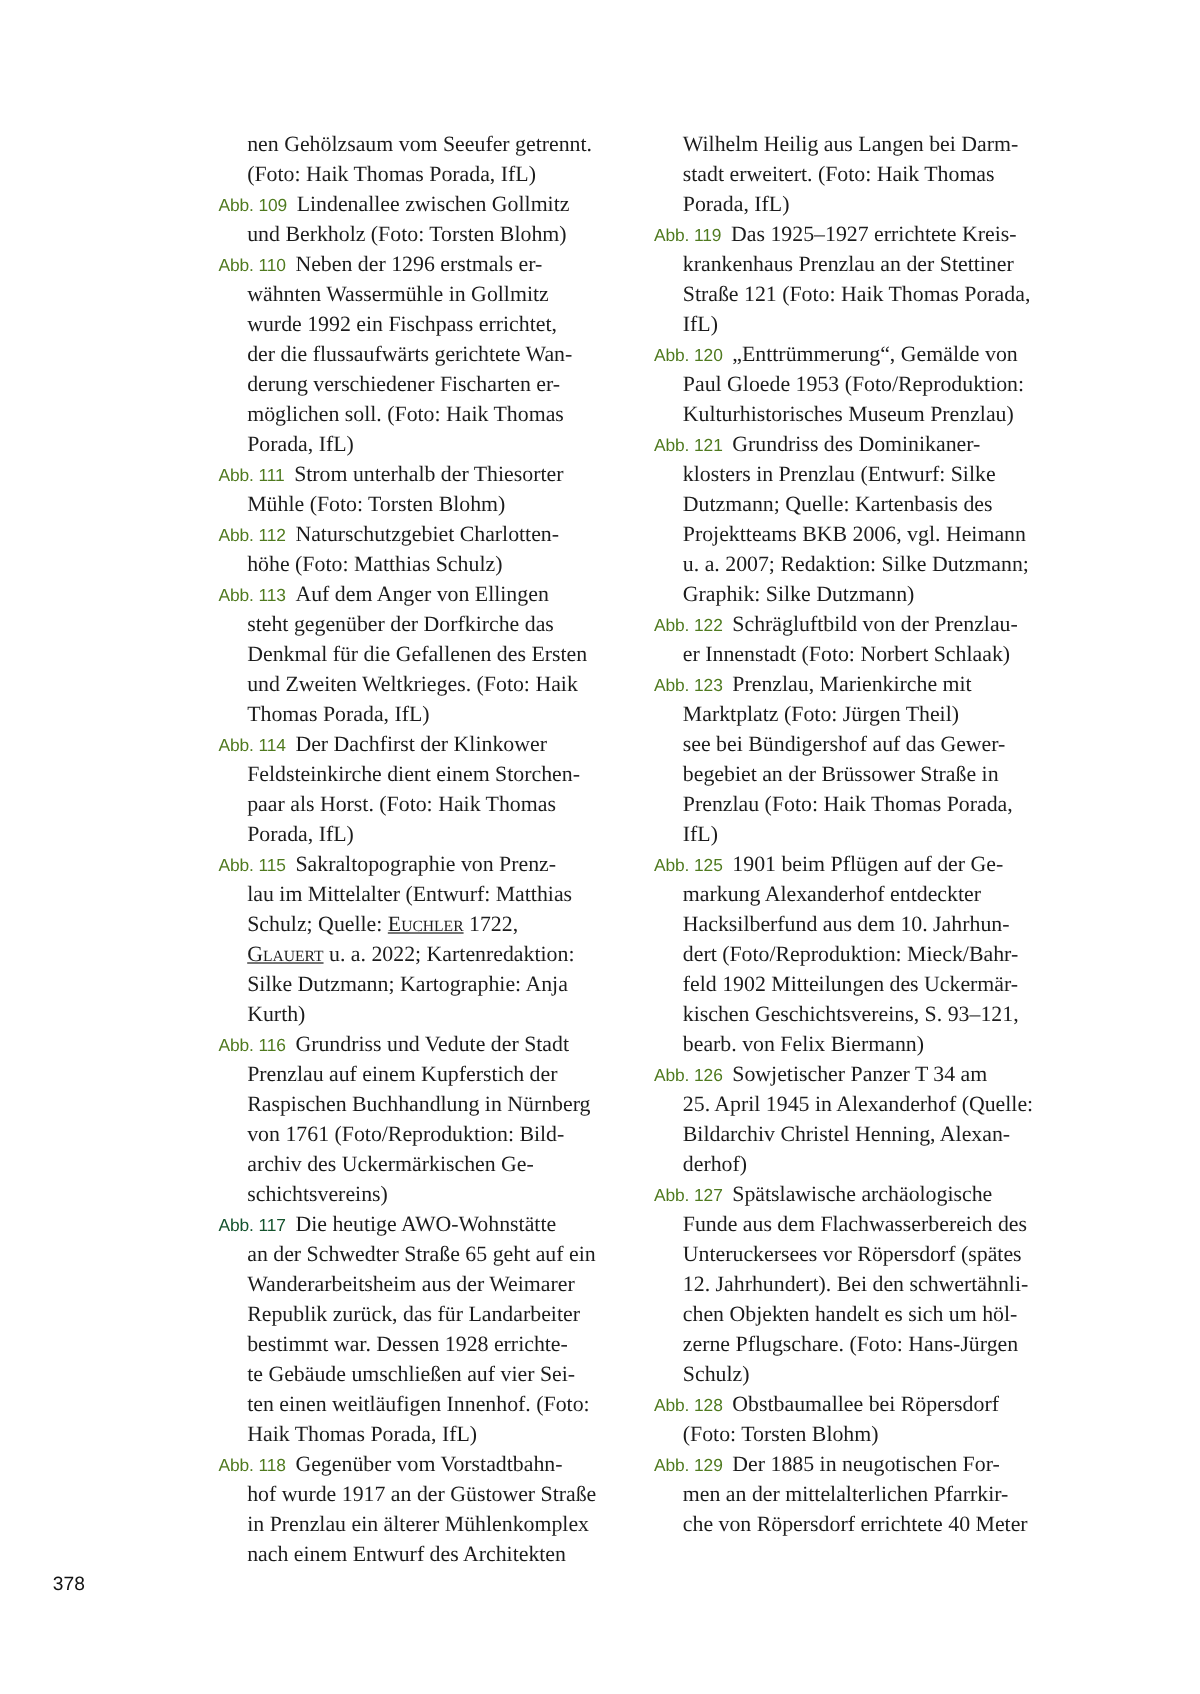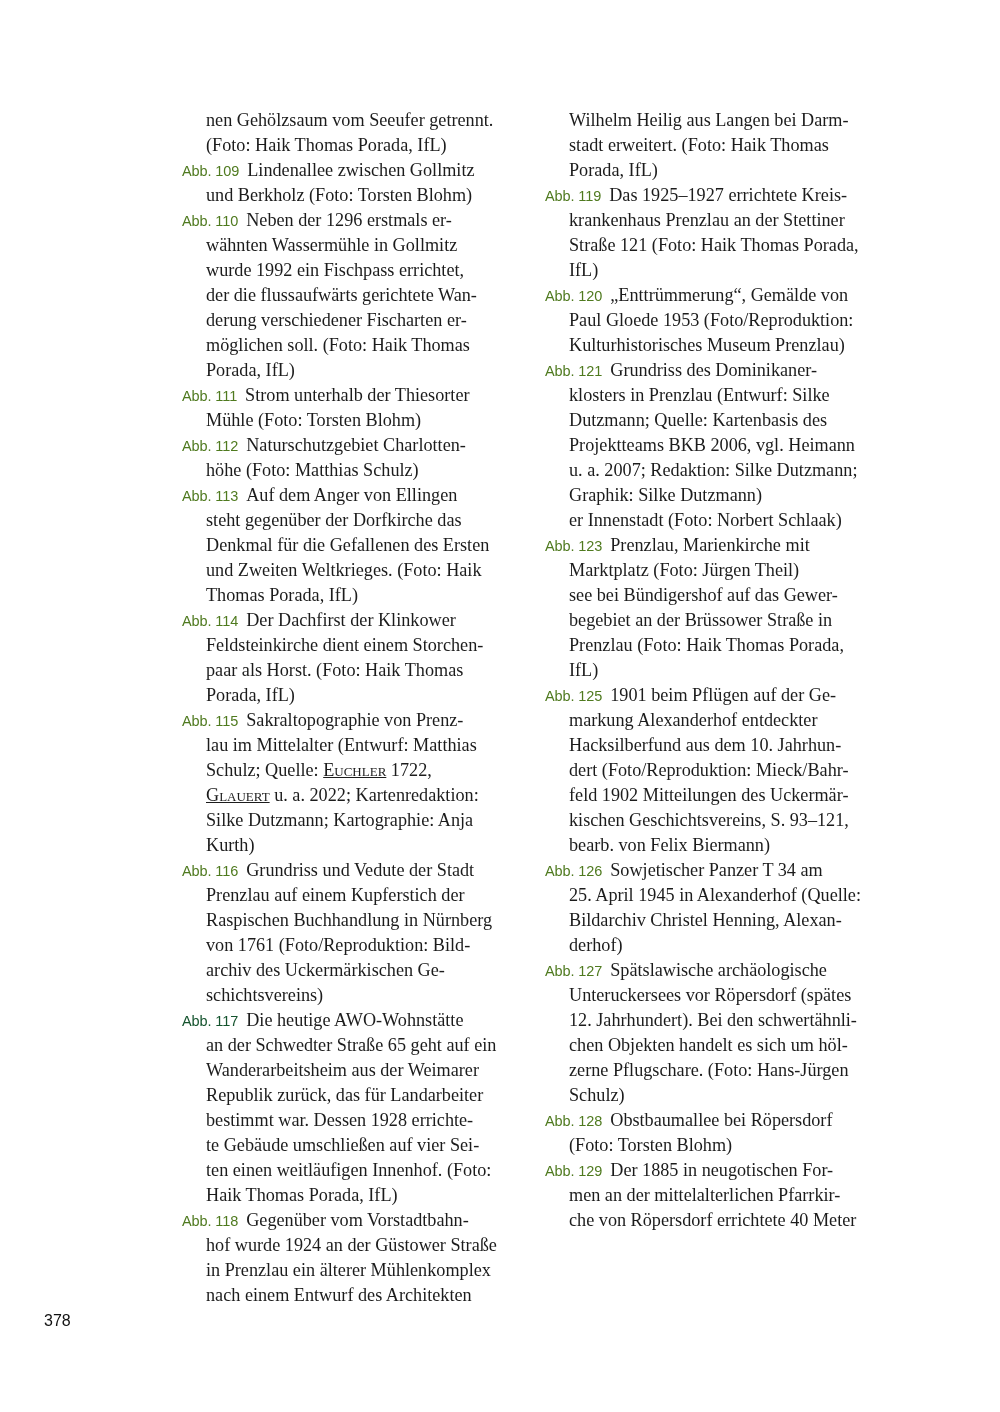--- a/index.html
+++ b/index.html
@@ -95,21 +95,21 @@
         <div class="line indent"><span>an der Schwedter Straße 65 geht auf ein</span></div>
         <div class="line indent"><span>Wanderarbeitsheim aus der Weimarer</span></div>
         <div class="line indent"><span>Republik zurück, das für Landarbeiter</span></div>
         <div class="line indent"><span>bestimmt war. Dessen 1928 errichte-</span></div>
         <div class="line indent"><span>te Gebäude umschließen auf vier Sei-</span></div>
         <div class="line indent"><span>ten einen weitläufigen Innenhof. (Foto:</span></div>
         <div class="line indent"><span>Haik Thomas Porada, IfL)</span></div>
       </div>
       <div>
         <div class="line"><span class="label" style="color: rgb(79, 122, 31);">Abb. 118</span><span>Gegenüber vom Vorstadtbahn-</span></div>
-        <div class="line indent"><span>hof wurde 1924 an der Güstower Straße</span></div>
+        <div class="line indent"><span>hof wurde 1917 an der Güstower Straße</span></div>
         <div class="line indent"><span>in Prenzlau ein älterer Mühlenkomplex</span></div>
         <div class="line indent"><span>nach einem Entwurf des Architekten</span></div>
       </div>
     </div>
   <div class="col col-right" id="col-right">
       <div>
         <div class="line indent"><span>Wilhelm Heilig aus Langen bei Darm-</span></div>
         <div class="line indent"><span>stadt erweitert. (Foto: Haik Thomas</span></div>
         <div class="line indent"><span>Porada, IfL)</span></div>
       </div>
@@ -126,20 +126,21 @@
       </div>
       <div>
         <div class="line"><span class="label" style="color: rgb(79, 122, 31);">Abb. 121</span><span>Grundriss des Dominikaner-</span></div>
         <div class="line indent"><span>klosters in Prenzlau (Entwurf: Silke</span></div>
         <div class="line indent"><span>Dutzmann; Quelle: Kartenbasis des</span></div>
         <div class="line indent"><span>Projektteams BKB 2006, vgl. Heimann</span></div>
         <div class="line indent"><span>u. a. 2007; Redaktion: Silke Dutzmann;</span></div>
         <div class="line indent"><span>Graphik: Silke Dutzmann)</span></div>
       </div>
       <div>
+        <div class="line"><span class="label" style="color: rgb(79, 122, 31);">Abb. 122</span><span>Schrägluftbild von der Prenzlau-</span></div>
         <div class="line indent"><span>er Innenstadt (Foto: Norbert Schlaak)</span></div>
       </div>
       <div>
         <div class="line"><span class="label" style="color: rgb(79, 122, 31);">Abb. 123</span><span>Prenzlau, Marienkirche mit</span></div>
         <div class="line indent"><span>Marktplatz (Foto: Jürgen Theil)</span></div>
       </div>
       <div>
         <div class="line indent"><span>see bei Bündigershof auf das Gewer-</span></div>
         <div class="line indent"><span>begebiet an der Brüssower Straße in</span></div>
         <div class="line indent"><span>Prenzlau (Foto: Haik Thomas Porada,</span></div>
@@ -155,20 +156,21 @@
         <div class="line indent"><span>bearb. von Felix Biermann)</span></div>
       </div>
       <div>
         <div class="line"><span class="label" style="color: rgb(79, 122, 31);">Abb. 126</span><span>Sowjetischer Panzer T 34 am</span></div>
         <div class="line indent"><span>25. April 1945 in Alexanderhof (Quelle:</span></div>
         <div class="line indent"><span>Bildarchiv Christel Henning, Alexan-</span></div>
         <div class="line indent"><span>derhof)</span></div>
       </div>
       <div>
         <div class="line"><span class="label" style="color: rgb(79, 122, 31);">Abb. 127</span><span>Spätslawische archäologische</span></div>
+        <div class="line indent"><span>Funde aus dem Flachwasserbereich des</span></div>
         <div class="line indent"><span>Unteruckersees vor Röpersdorf (spätes</span></div>
         <div class="line indent"><span>12. Jahrhundert). Bei den schwertähnli-</span></div>
         <div class="line indent"><span>chen Objekten handelt es sich um höl-</span></div>
         <div class="line indent"><span>zerne Pflugschare. (Foto: Hans-Jürgen</span></div>
         <div class="line indent"><span>Schulz)</span></div>
       </div>
       <div>
         <div class="line"><span class="label" style="color: rgb(79, 122, 31);">Abb. 128</span><span>Obstbaumallee bei Röpersdorf</span></div>
         <div class="line indent"><span>(Foto: Torsten Blohm)</span></div>
       </div>

